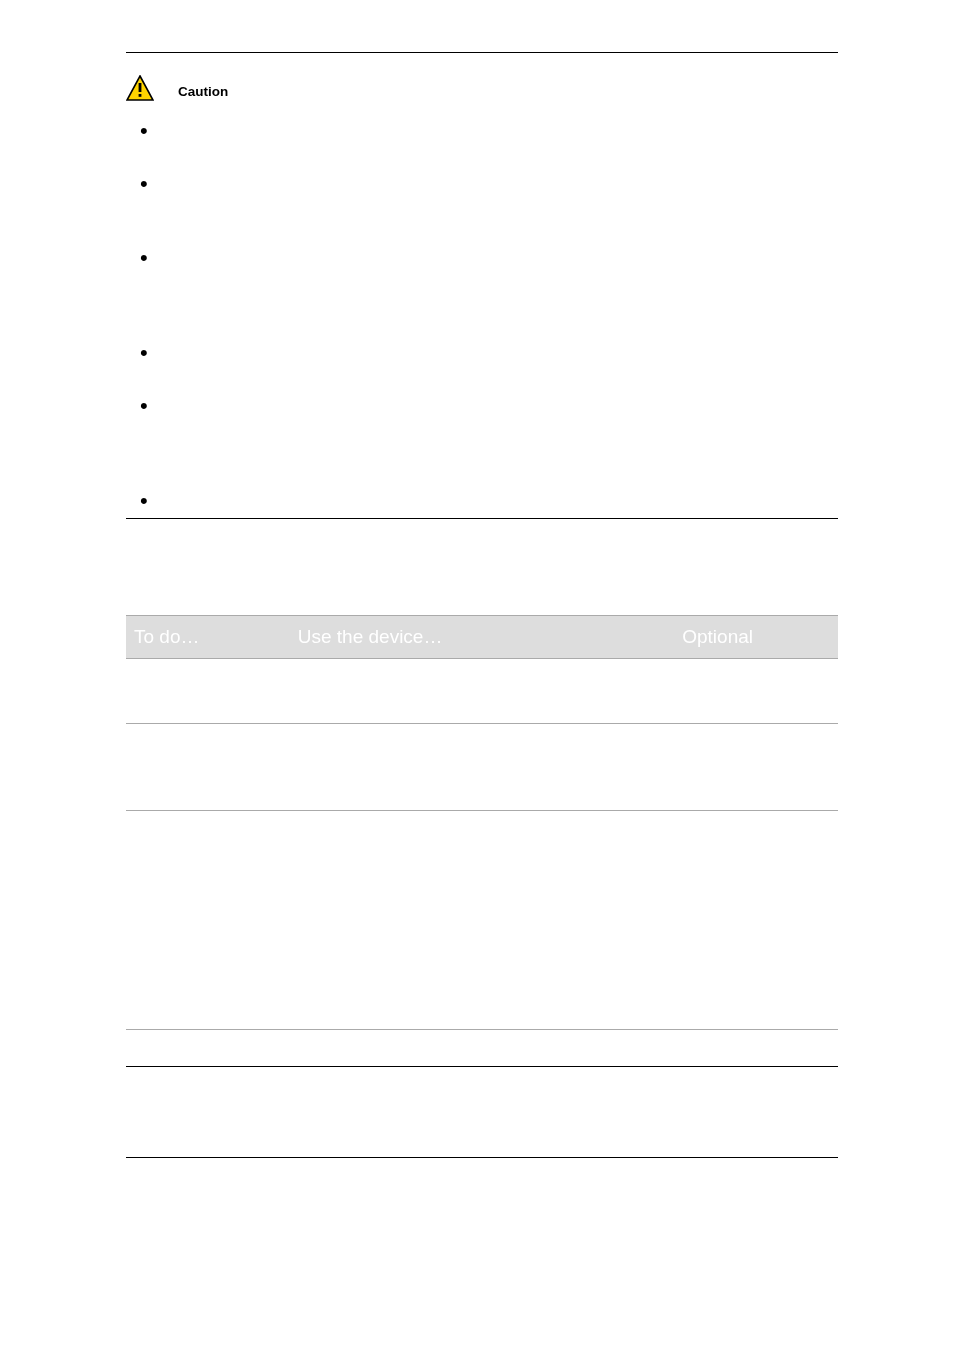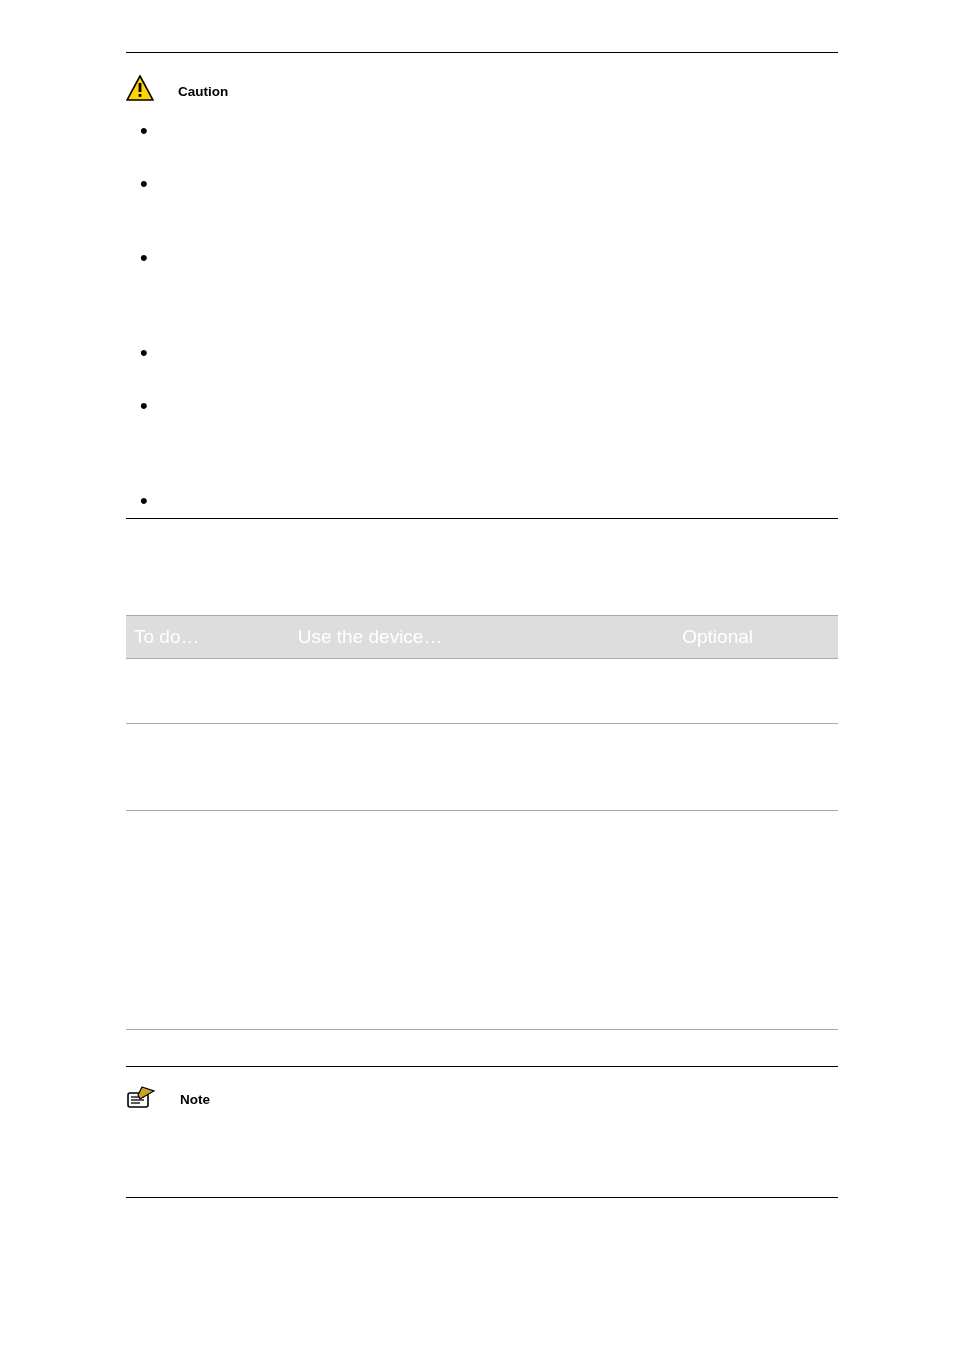--- a/index.html
+++ b/index.html
@@ -176,32 +176,20 @@
         <td>Set the maximum number of times that a switch can remove the MAC address table and ARP entries within each 10 seconds</td>
         <td>stp tc-protection threshold packet-number</td>
         <td>Optional
 6 by default</td>
       </tr>
     </tbody>
   </table>
 
   <div class="note-block">
     <div class="hr-note-top"></div>
-    <div class="callout-header">
-      <span class="note-icon">
-        <svg width="30" height="24" viewBox="0 0 30 24">
-          <rect x="2" y="8" width="20" height="14" rx="2" fill="#fff" stroke="#000" stroke-width="1.6"></rect>
-          <line x1="5" y1="12" x2="18" y2="12" stroke="#000" stroke-width="1.3"></line>
-          <line x1="5" y1="15" x2="18" y2="15" stroke="#000" stroke-width="1.3"></line>
-          <line x1="5" y1="18" x2="14" y2="18" stroke="#000" stroke-width="1.3"></line>
-          <polygon points="16,2 28,6 14,14 12,10" fill="#C9A227" stroke="#000" stroke-width="1.2"></polygon>
-        </svg>
-      </span>
-      <span class="label">Note</span>
-    </div>
     <div class="note-text">We recommend that you enable TC-BPDU attack guard in system view to avoid the removal of MAC address tables and ARP entries caused by excessive TC-BPDU packets.</div>
     <div class="hr-note-bot"></div>
   </div>
 
   <div class="section-title2">Configuring BPDU Dropping</div>
   <div class="section-body">Follow these steps to configure BPDU Dropping:</div>
 </div>
 
 <div class="page-num">1-37</div>
 

